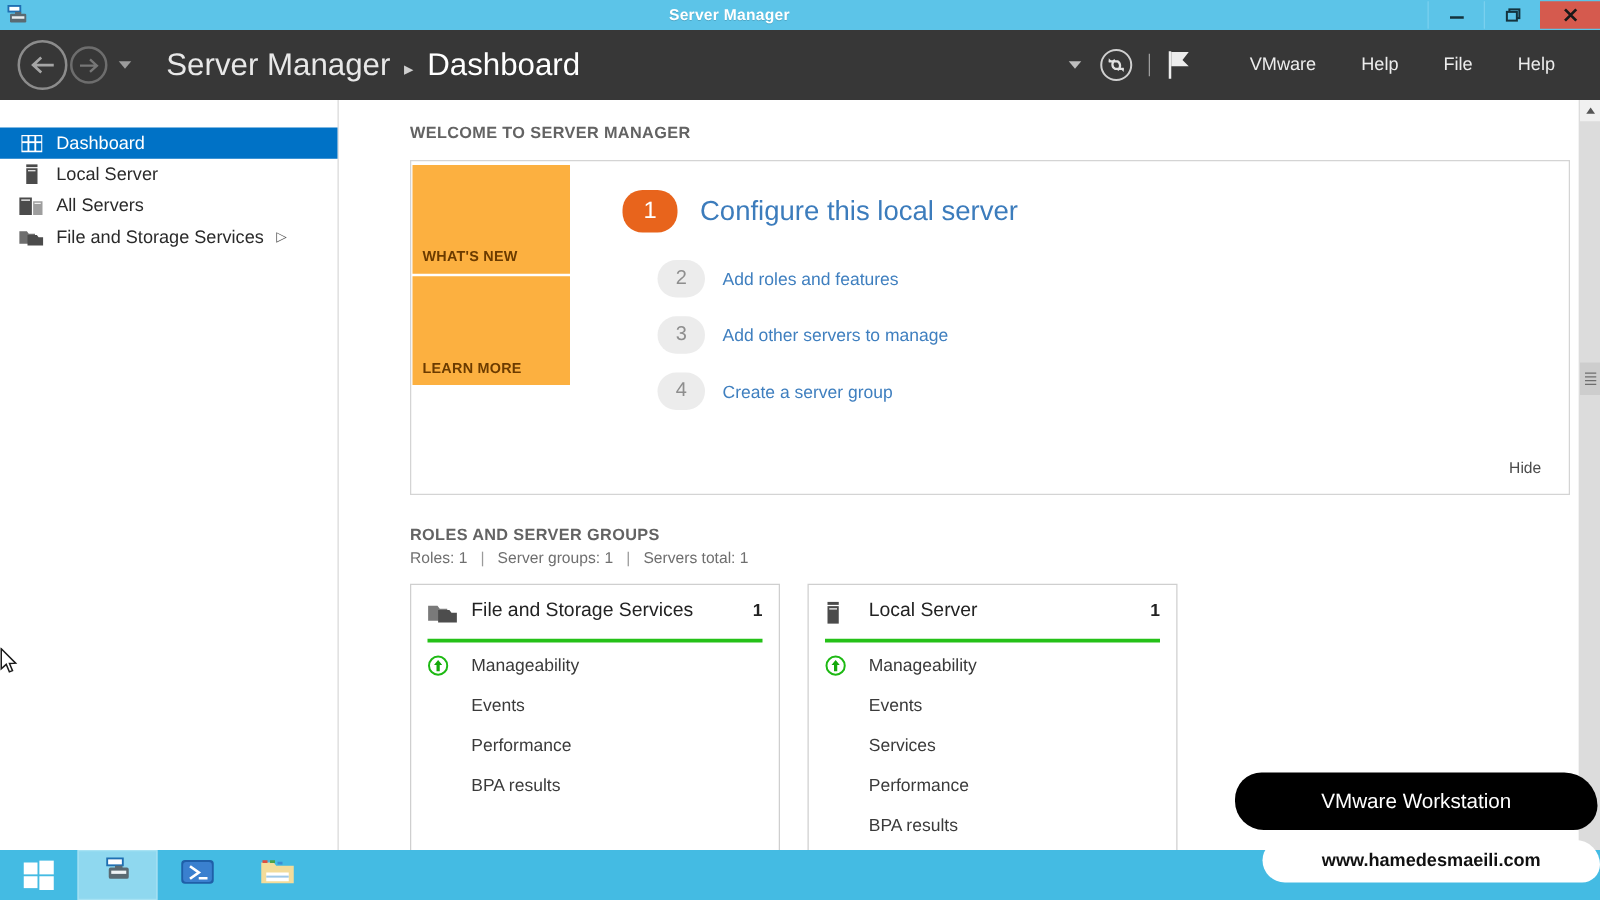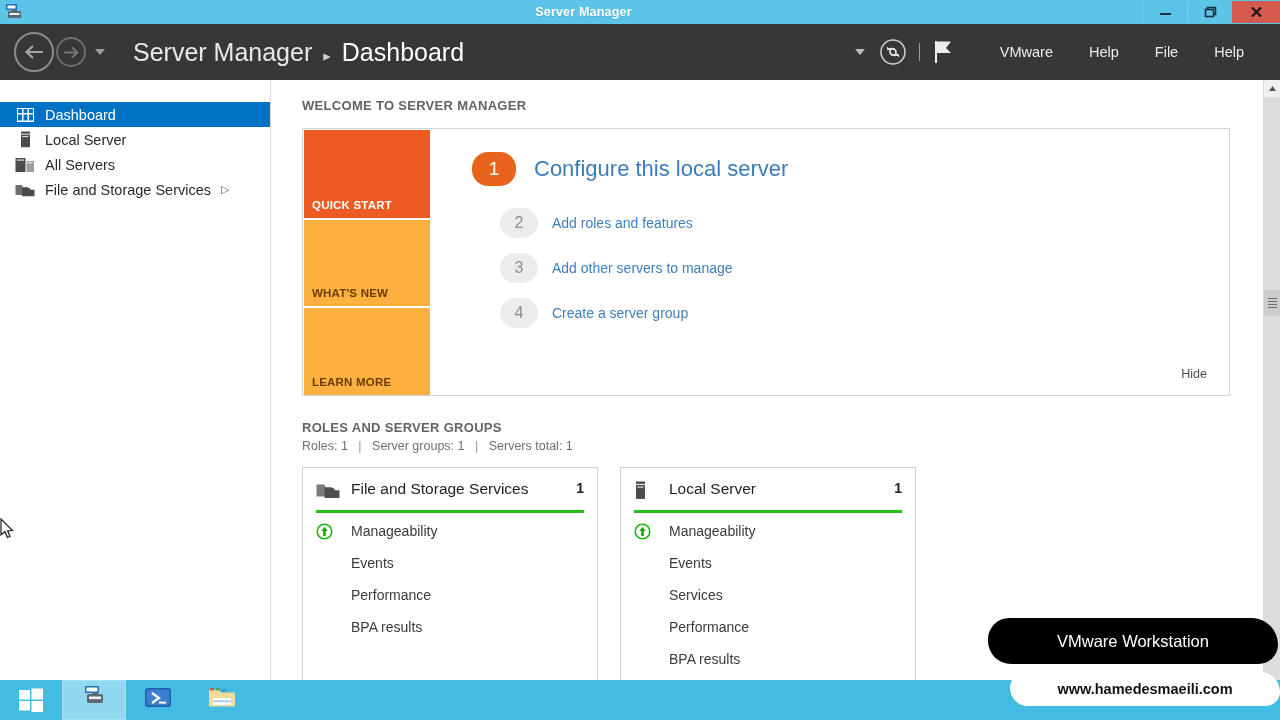--- a/index.html
+++ b/index.html
@@ -90,21 +90,21 @@
     margin-bottom: 0px;
   }
   .side-item.active { background: #0072c6; color: #ffffff; }
   .side-ico { width: 22px; height: 18px; margin-right: 9px; flex: 0 0 auto;
               display: flex; align-items: center; justify-content: center;}
   .side-label { flex: 0 0 auto; }
   .side-chev { margin-left: 10px; color: #5a5a5a; font-size: 11px; }
 
   .content {
     position: absolute; top: 80px; left: 272px; width: 1008px; height: 636px;
-    background: #ffffff; overflow: hidden;
+    background: #ffffff; overflow: hidden; padding-left: 26px;
   }
   .content-inner { padding: 18px 0 0 30px; }
 
   .section-head {
     font-size: 13px; font-weight: bold; color: #636363;
     letter-spacing: .3px; text-transform: uppercase;
   }
 
   
   .welcome-tile {
@@ -347,23 +347,20 @@
     </div>
   </div>
 
   <div class="content">
     <div class="content-inner">
 
       <div class="section-head">WELCOME TO SERVER MANAGER</div>
 
       <div class="welcome-tile">
         <div class="tile-strip">
-          <div class="tile-box tile-quick">
-            <span>QUICK START</span>
-          </div>
           <div class="tile-box tile-new">
             <span>WHAT'S NEW</span>
           </div>
           <div class="tile-box tile-learn">
             <span>LEARN MORE</span>
           </div>
         </div>
 
         <div class="steps">
           <div class="step step-1">

